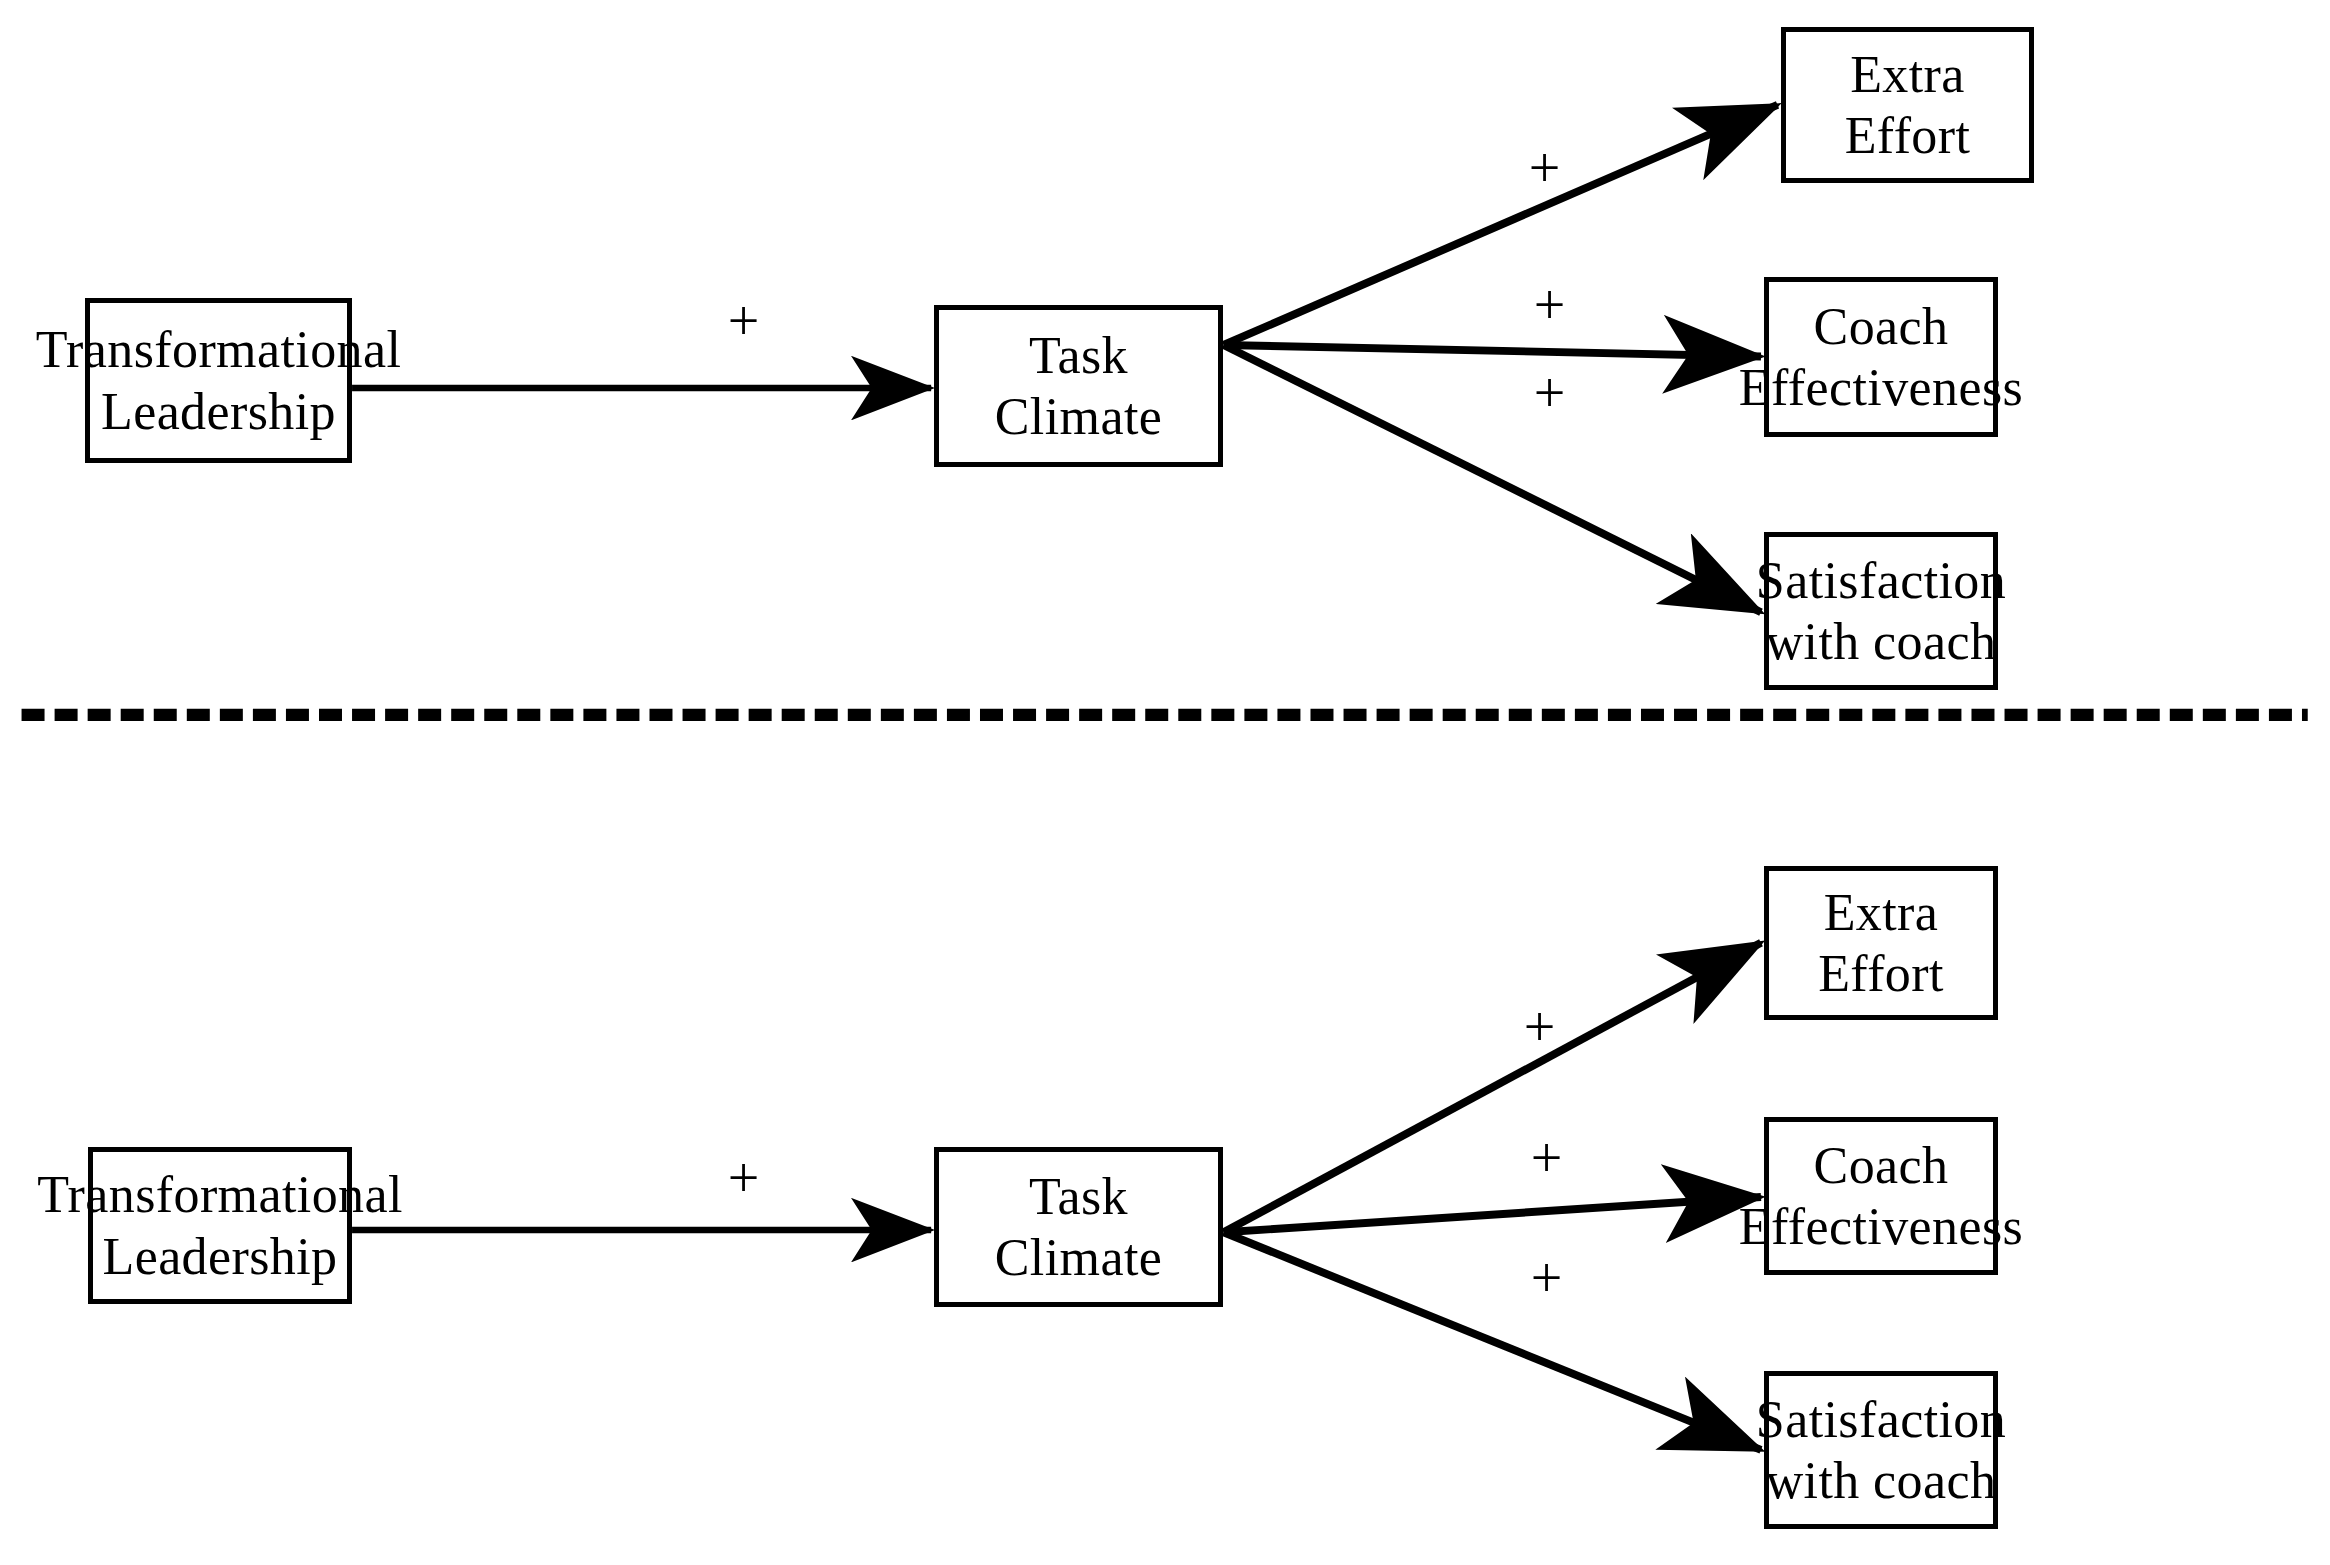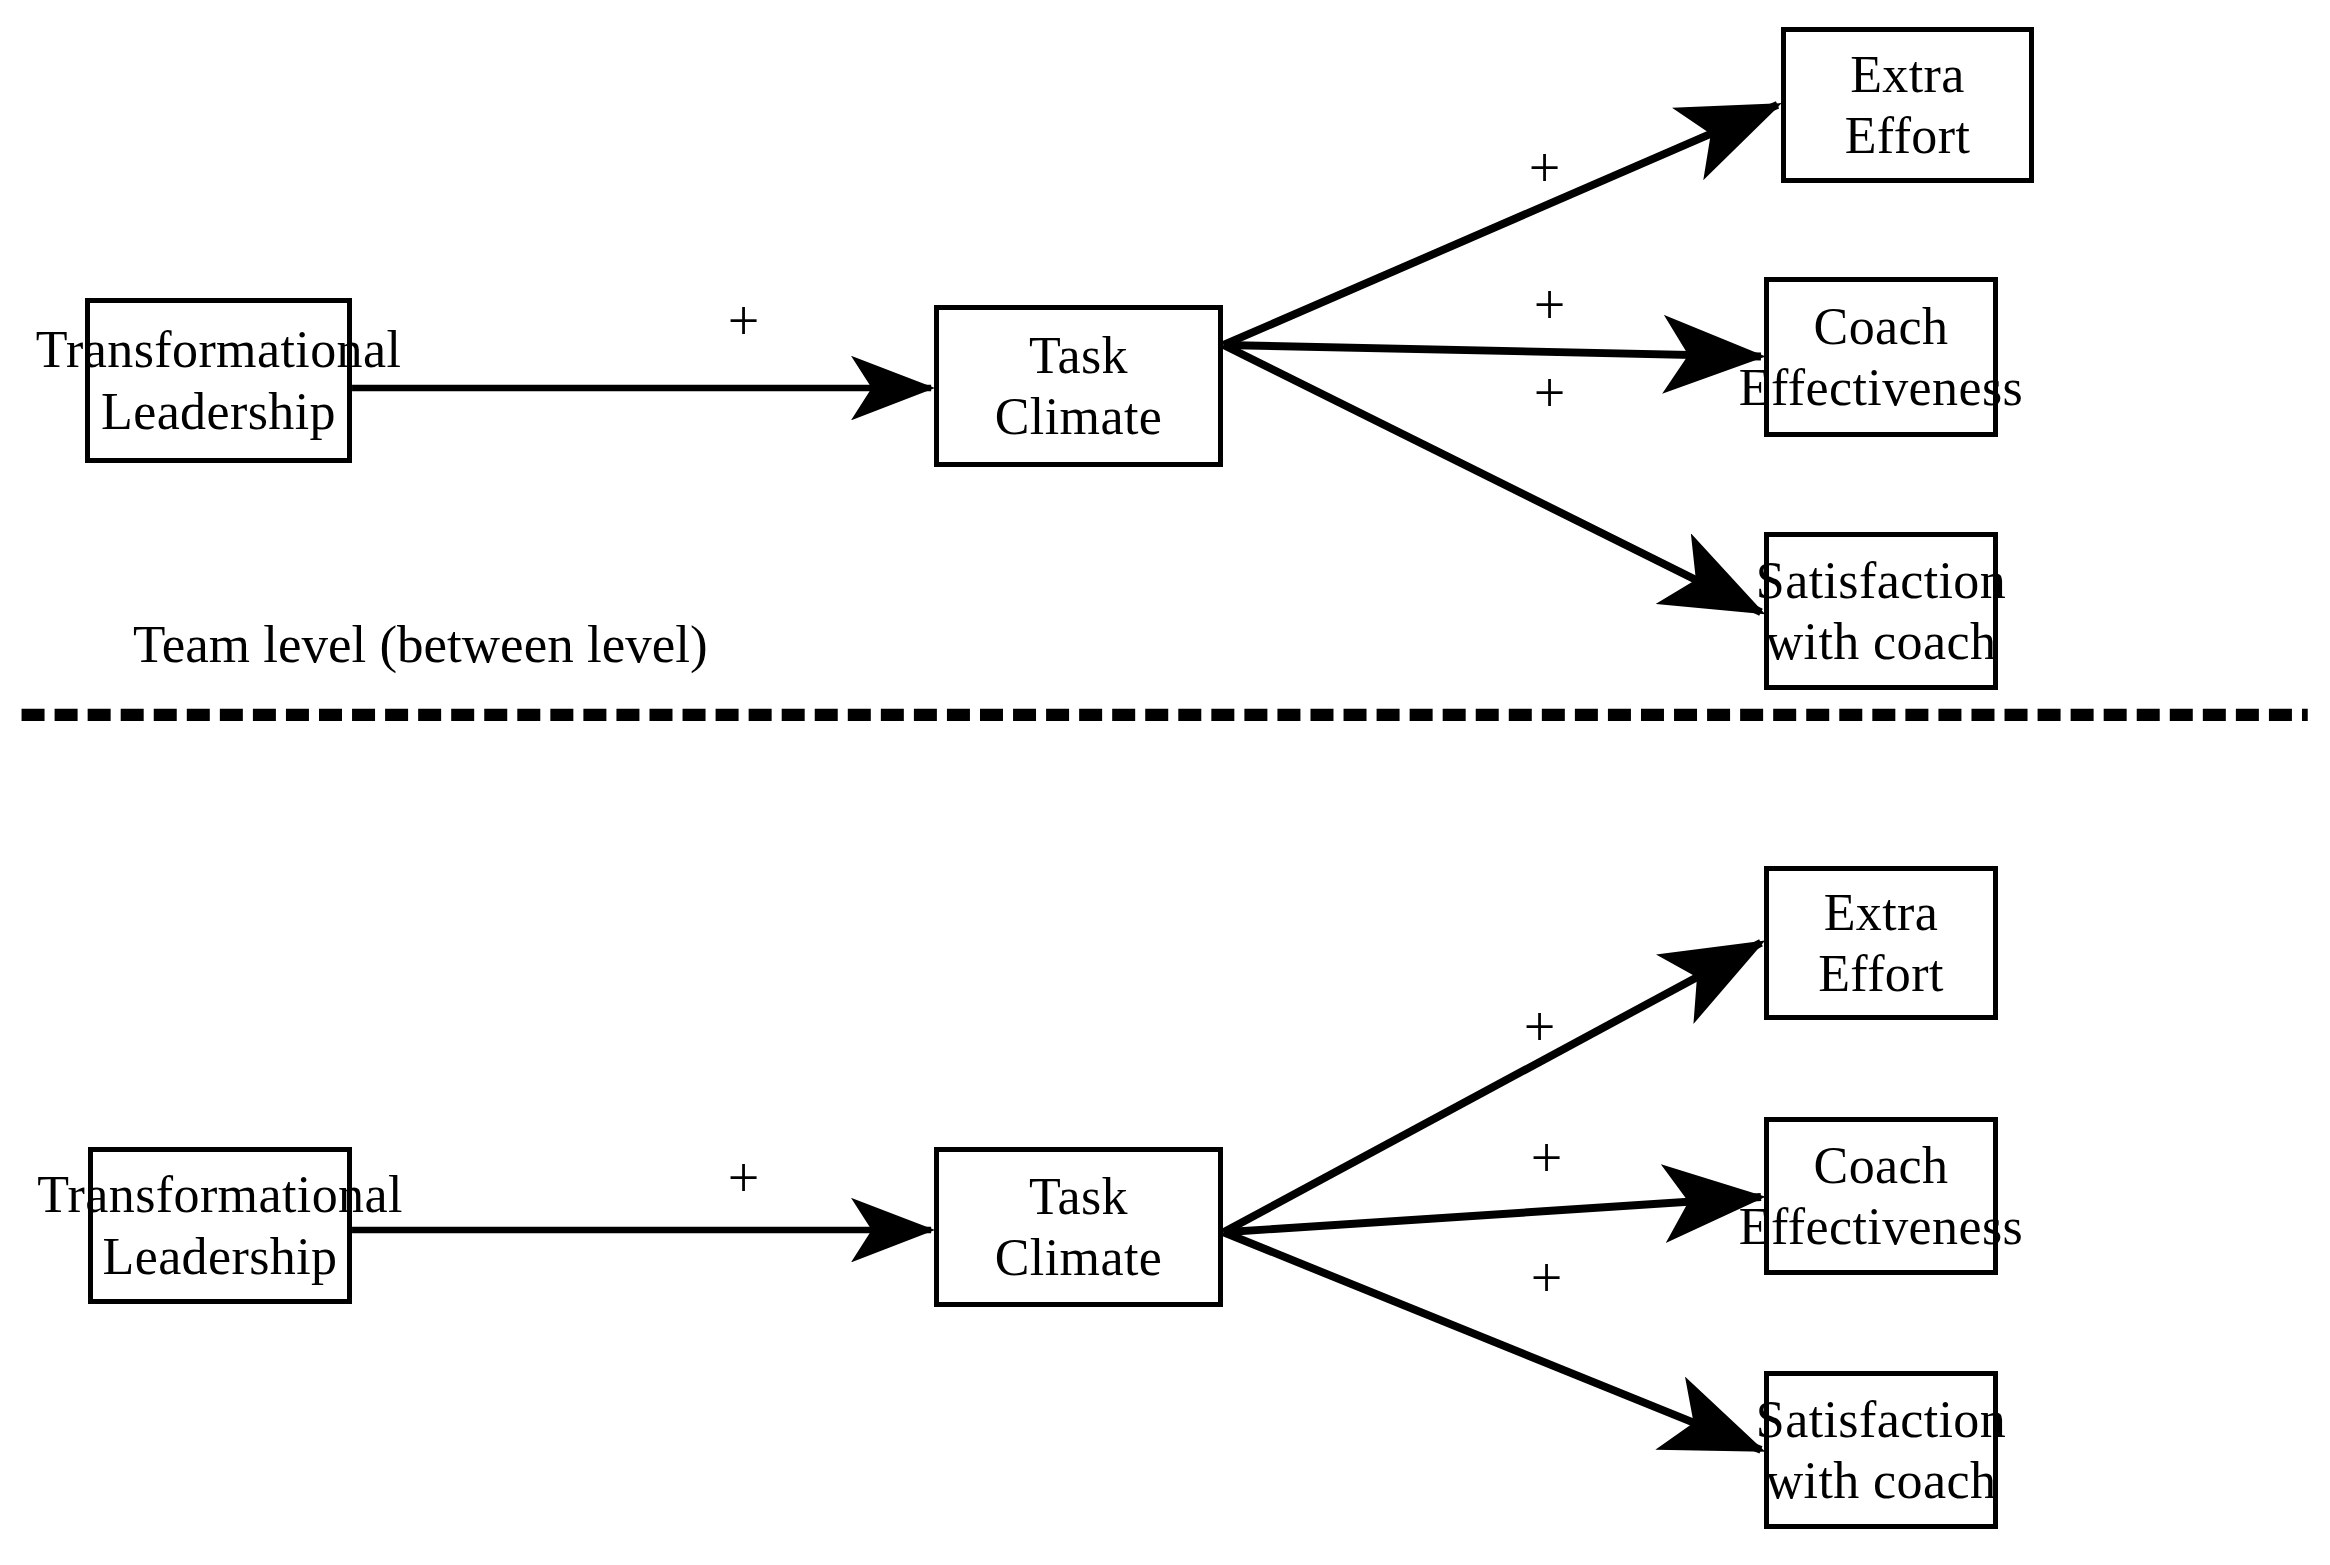--- a/index.html
+++ b/index.html
@@ -117,21 +117,20 @@
   <div class="node" style="left:1764px; top:532px; width:234px; height:158px;">
     <span class="node-label">Satisfaction
 with coach</span>
   </div>
 
   <span class="plus-sign" style="left:722px; top:293px;">+</span>
   <span class="plus-sign" style="left:1523px; top:140px;">+</span>
   <span class="plus-sign" style="left:1528px; top:277px;">+</span>
   <span class="plus-sign" style="left:1528px; top:365px;">+</span>
 
-  <div class="level-label" style="left:133px; top:618px;">Team level (between level)</div>
 
 
   <div class="node" style="left:1764px; top:866px; width:234px; height:154px;">
     <span class="node-label">Extra Effort</span>
   </div>
 
   <div class="node" style="left:1764px; top:1117px; width:234px; height:158px;">
     <span class="node-label">Coach
 Effectiveness</span>
   </div>

